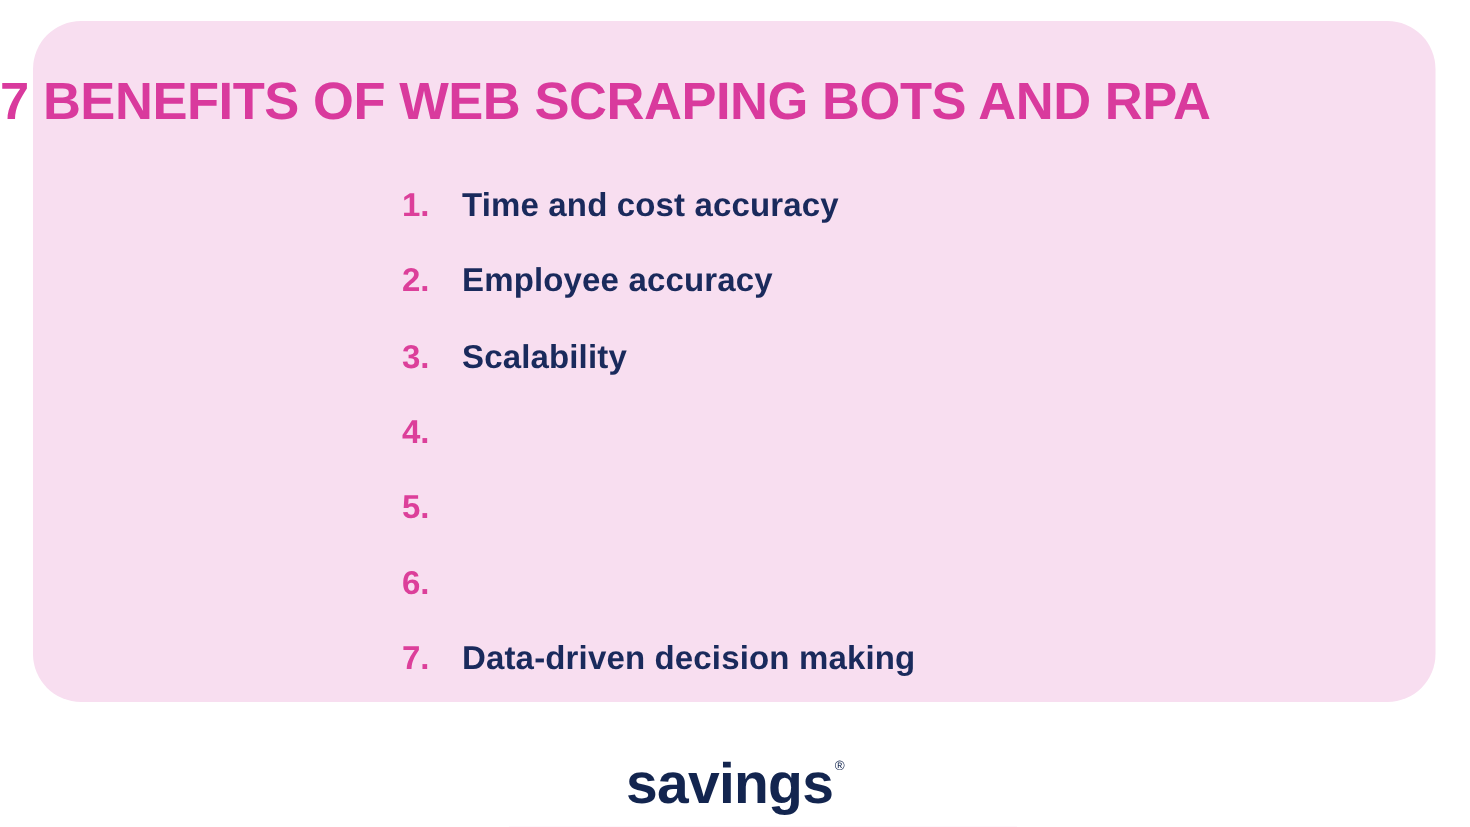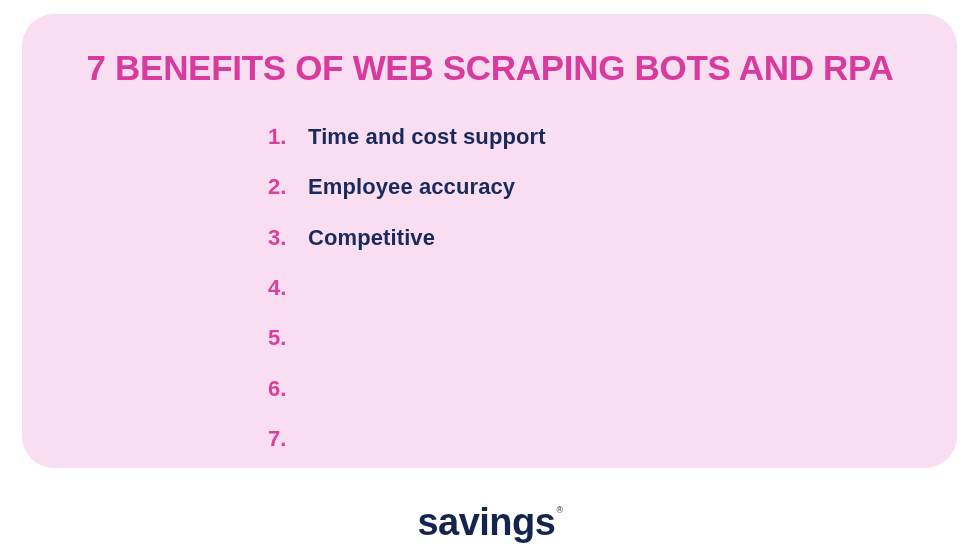--- a/index.html
+++ b/index.html
@@ -21,21 +21,21 @@
       width: 935px;
       height: 454px;
       background: #f8def0;
       border-radius: 32px;
     }
     .title {
       position: absolute;
       left: 0;
       top: 48px;
       width: 980px;
-      text-align: center;
+      text-align: left;
       color: #d93a9d;
       font-weight: 700;
       font-size: 35px;
       letter-spacing: -0.3px;
       line-height: 40px;
       white-space: nowrap;
     }
     .list {
       position: absolute;
       left: 268px;
@@ -85,39 +85,40 @@
 </head>
 <body>
 
 <div class="card"></div>
 
 <div class="title">7 BENEFITS OF WEB SCRAPING BOTS AND RPA</div>
 
 <ul class="list">
   <li class="list-item">
     <span class="num">1.</span>
-    <span class="label">Time and cost support</span>
+    <span class="label">Time and cost accuracy</span>
   </li>
   <li class="list-item">
     <span class="num">2.</span>
     <span class="label">Employee accuracy</span>
   </li>
   <li class="list-item">
     <span class="num">3.</span>
-    <span class="label">Competitive</span>
+    <span class="label">Scalability</span>
   </li>
   <li class="list-item">
     <span class="num">4.</span>
   </li>
   <li class="list-item">
     <span class="num">5.</span>
   </li>
   <li class="list-item">
     <span class="num">6.</span>
   </li>
   <li class="list-item">
     <span class="num">7.</span>
+    <span class="label">Data-driven decision making</span>
   </li>
 </ul>
 
 <div class="logo">
   <span>savings</span><span class="reg">®</span>
 </div>
 
 </body></html>

